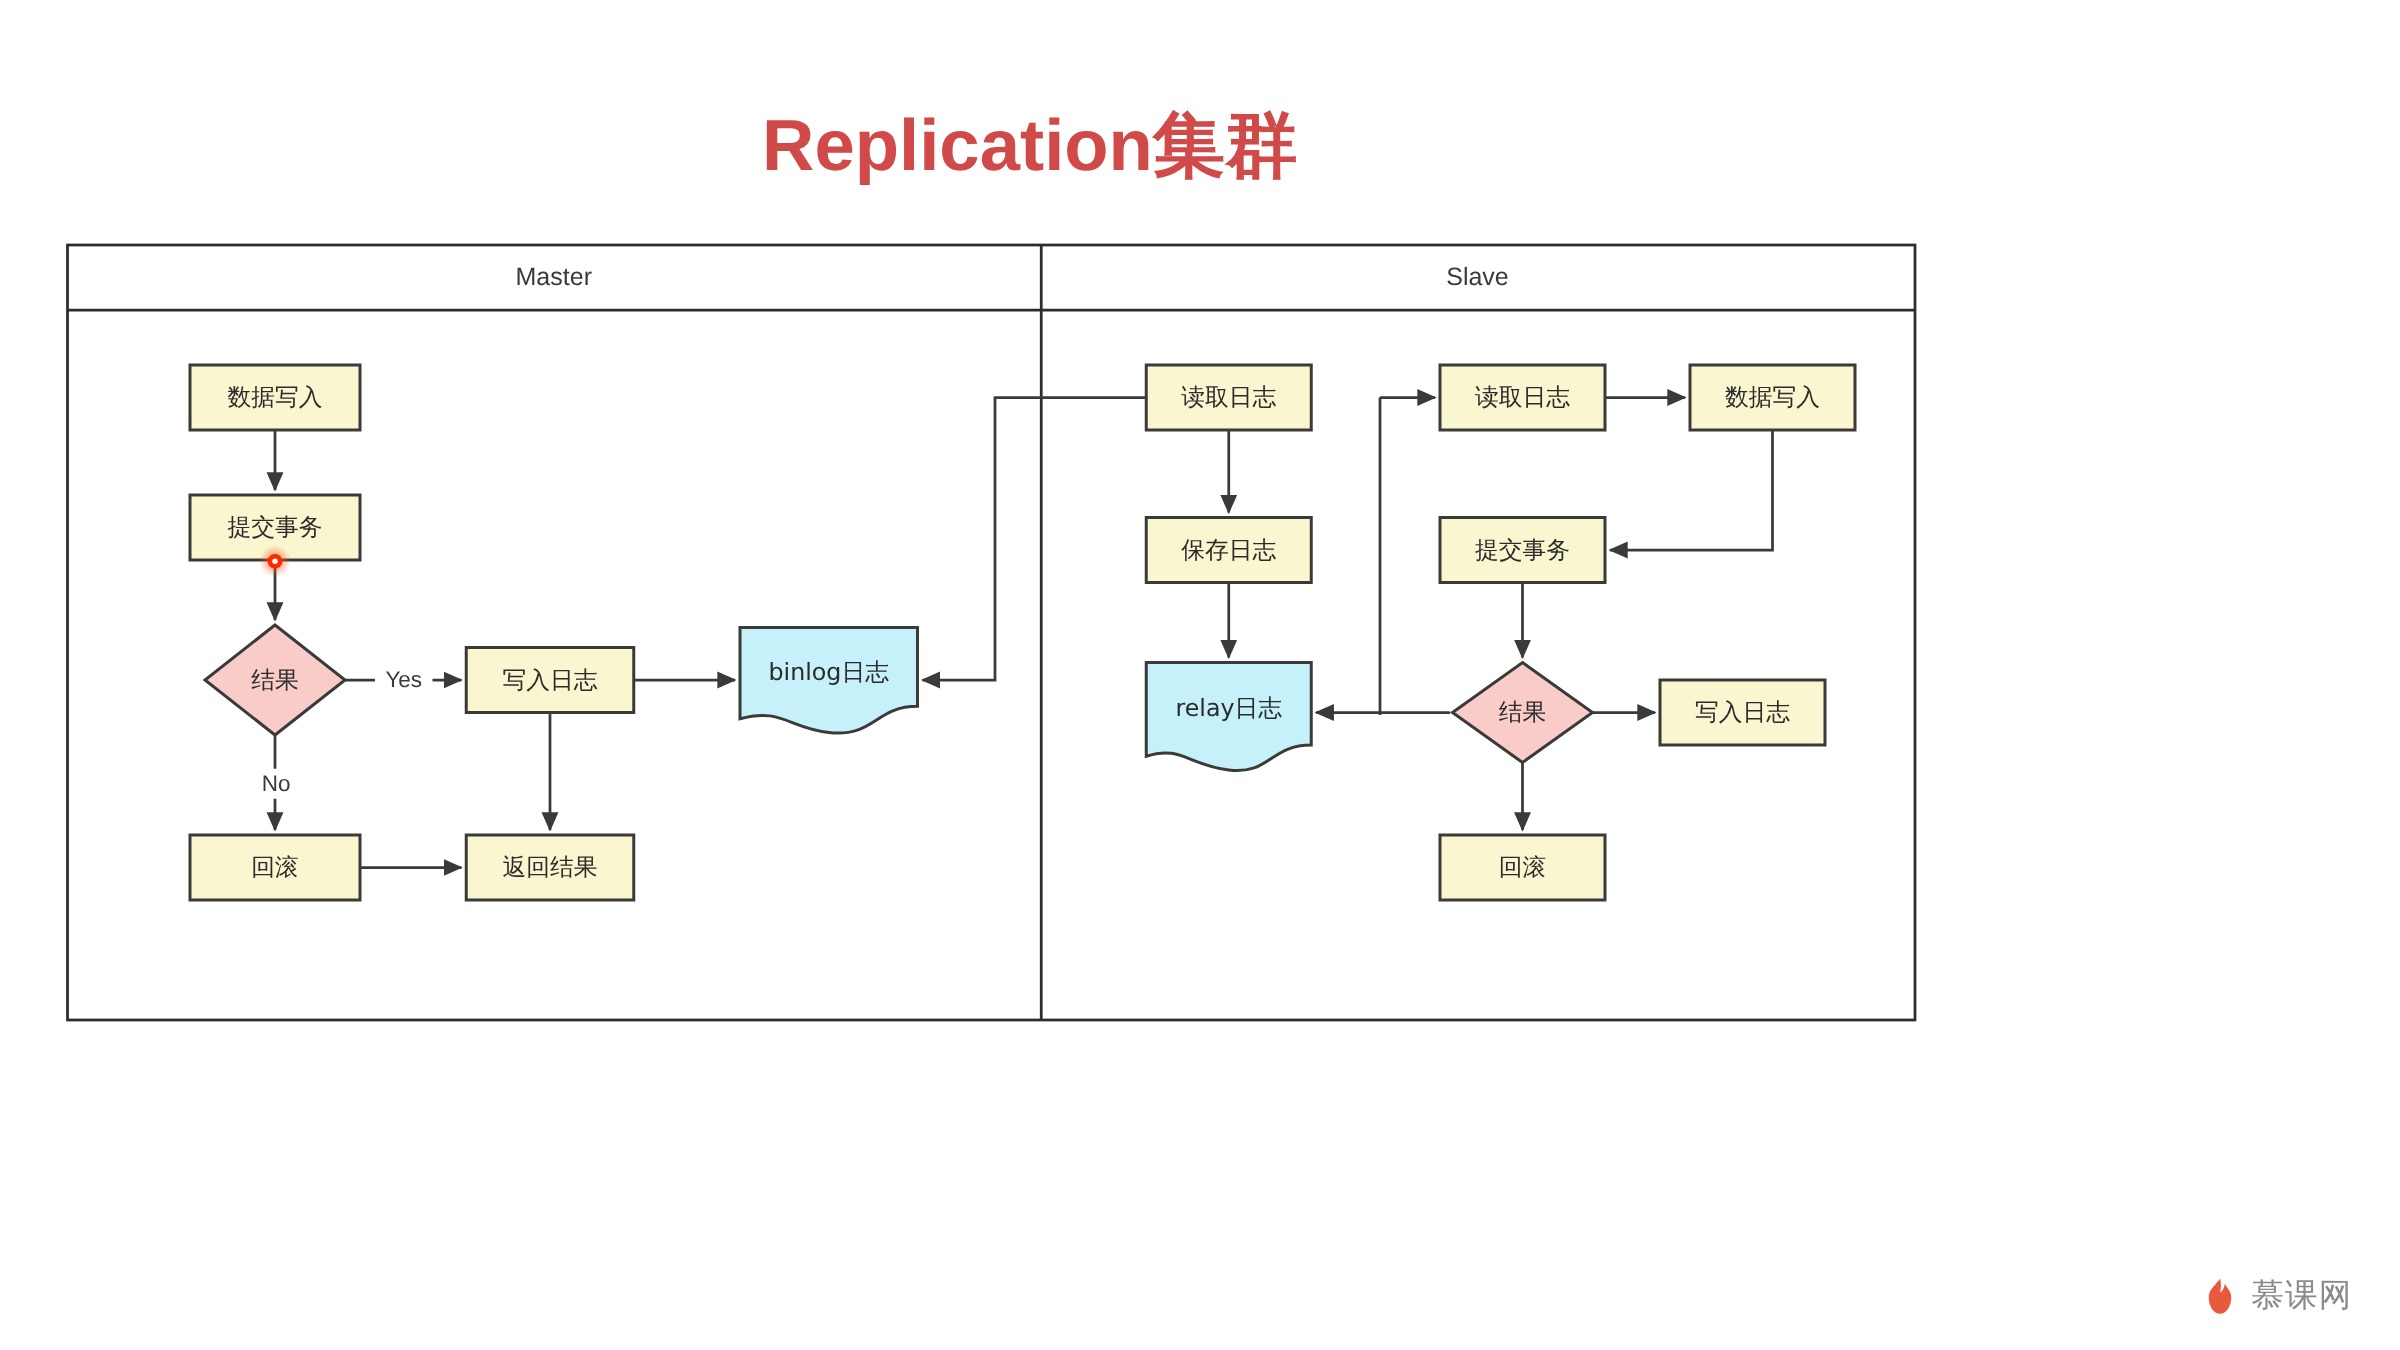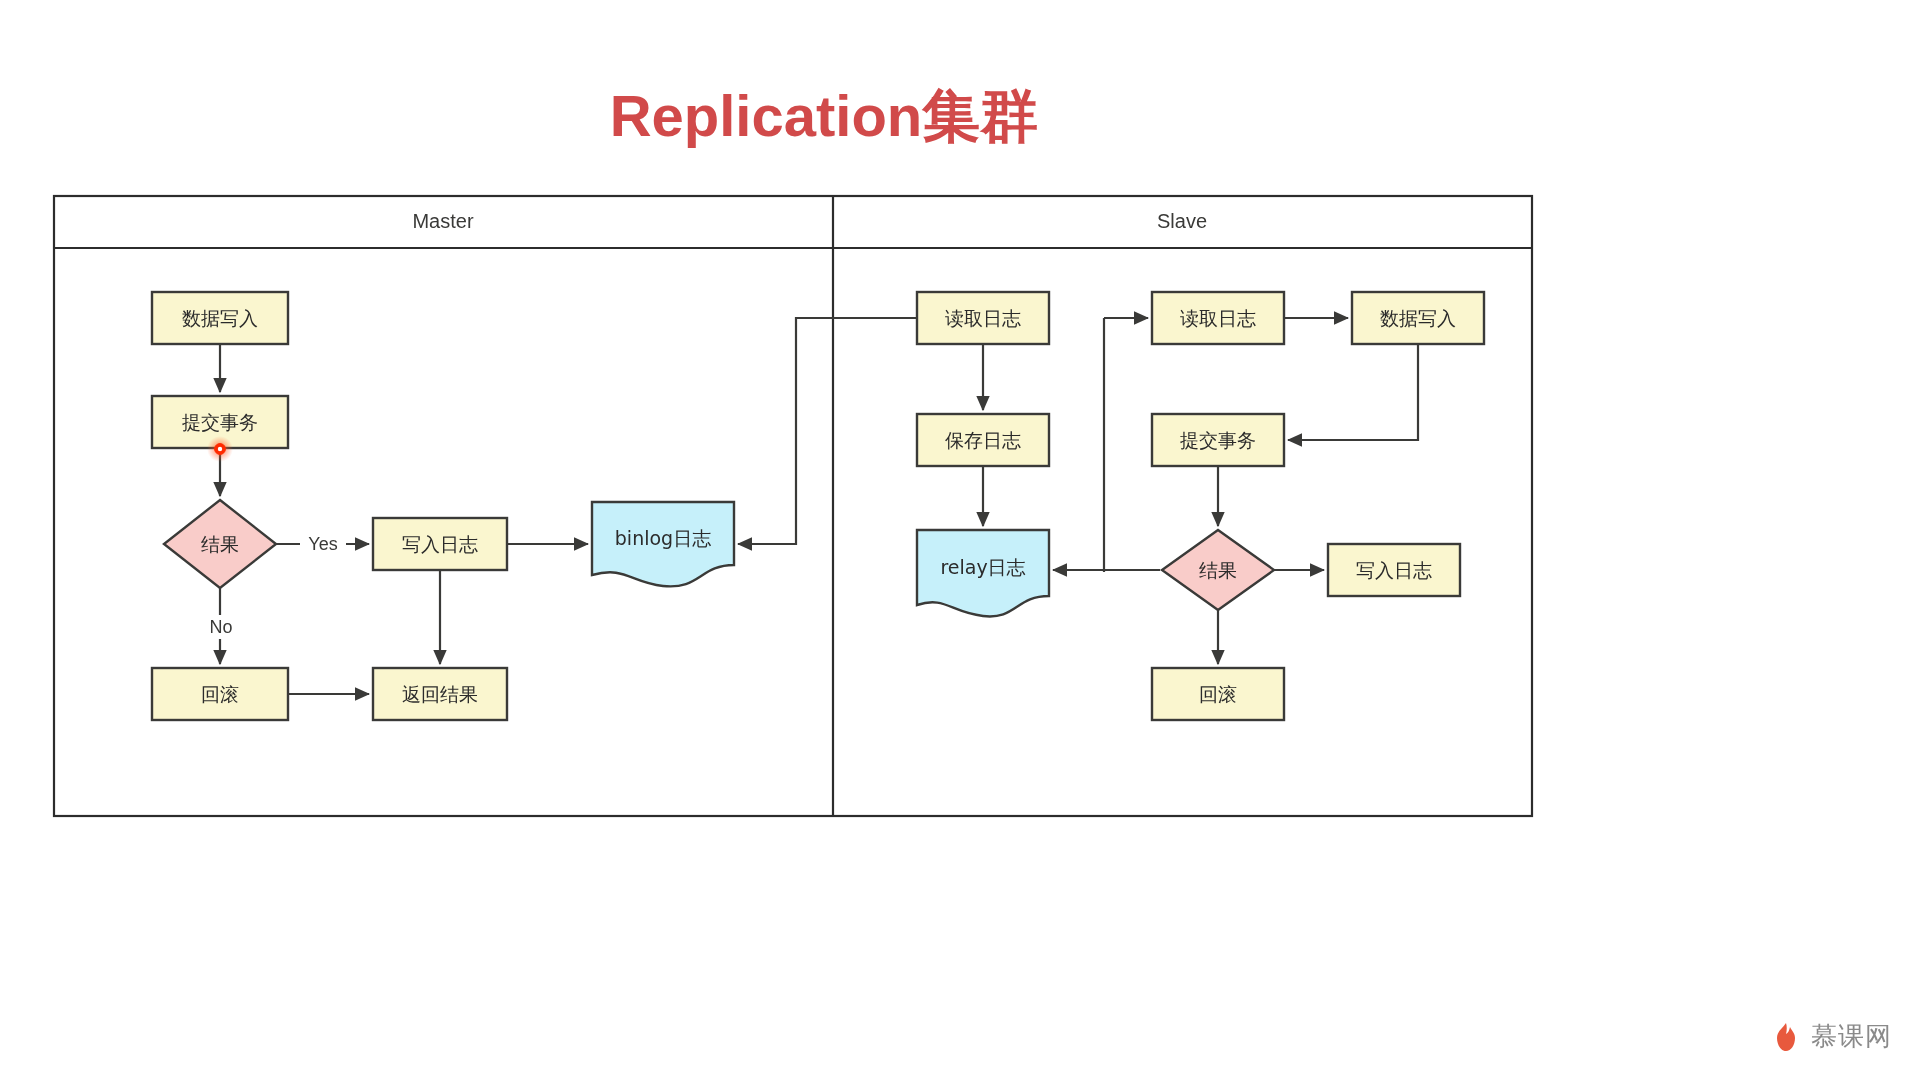--- a/index.html
+++ b/index.html
@@ -19,21 +19,21 @@
     color:#d14a4a;
     letter-spacing:0px;
     white-space:nowrap;
   }
   #canvas{
     position:absolute;
     left:0;top:0;width:1920px;height:1080px;
   }
   .wm{
     position:absolute;
-    right:28px;bottom:26px;
+    right:38px;bottom:26px;
     display:flex;align-items:center;gap:12px;
   }
   .wm-text{
     font-size:26px;color:#8a8a8a;letter-spacing:1px;
     font-family:"DejaVu Sans",sans-serif;
   }
   .wm-flame{
     width:26px;height:30px;position:relative;
   }
   svg text{ dominant-baseline:middle; }

